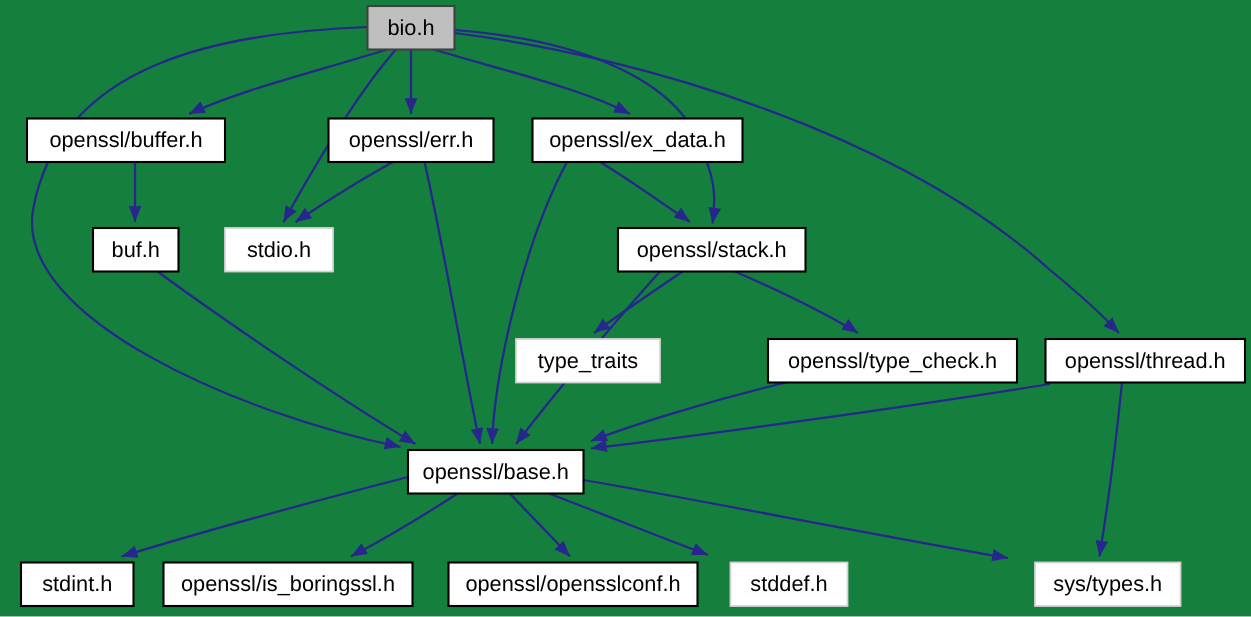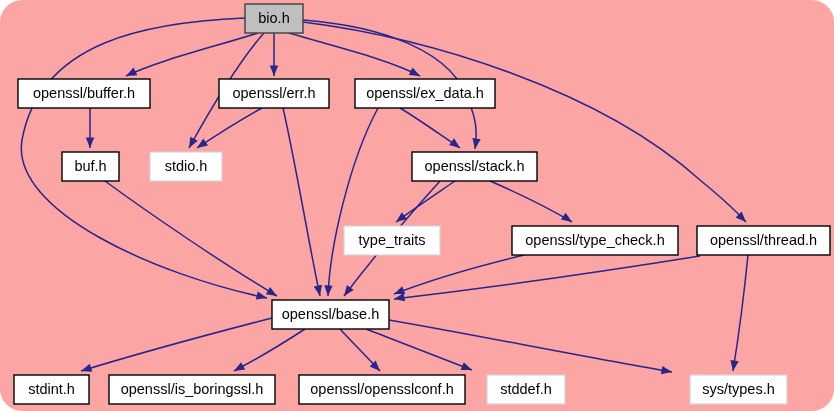--- a/index.html
+++ b/index.html
@@ -4,24 +4,23 @@
 <style>
   html, body {
     margin: 0;
     padding: 0;
     background: #ffffff;
   }
   #graph-root {
     position: relative;
     width: 834px;
     height: 411px;
-    background: #fca5a5;
+    background: #15803d;
     font-family: "Liberation Sans", sans-serif;
     overflow: hidden;
-    border-radius: 22px;
   }
   svg#graph-svg {
     position: absolute;
     left: 0;
     top: 0;
     width: 834px;
     height: 411px;
     display: block;
   }
   .node-label {

